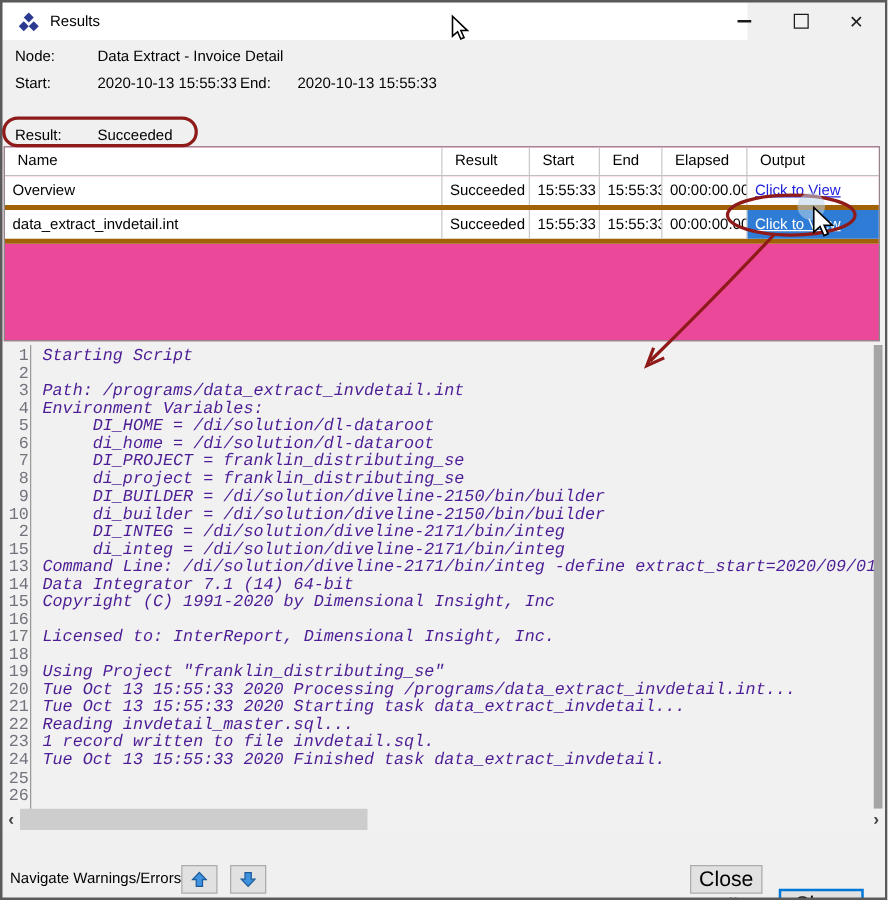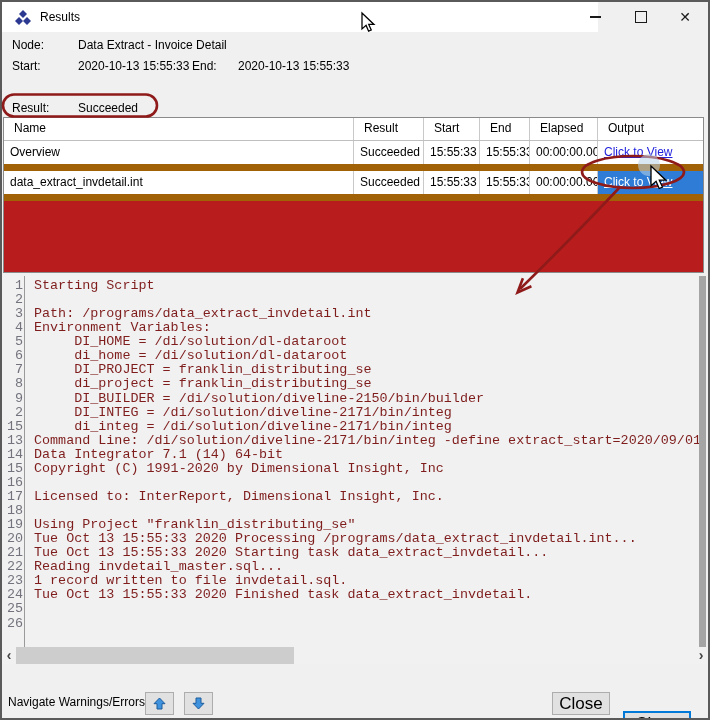--- a/index.html
+++ b/index.html
@@ -23,38 +23,38 @@
 
   
   .inf-label{position:absolute;left:12px;width:64px;height:15px;line-height:15px;}
   .inf-value{position:absolute;left:78px;height:15px;line-height:15px;}
   .end-label{position:absolute;left:192px;height:15px;line-height:15px;}
   .end-value{position:absolute;left:238px;height:15px;line-height:15px;}
   .row-node{top:38px;} .row-start{top:59px;} .row-elapsed{top:76px;margin-top:44px;} .row-result{top:101px;}
 
   
   .rtable{position:absolute;left:3px;top:117px;width:701px;height:156px;border:1px solid #8a8a8a;
-          background:#b91c1c;box-sizing:border-box;}
+          background:#ec4899;box-sizing:border-box;}
   .thead{display:flex;height:22px;background:#ffffff;border-bottom:1px solid #bfbfbf;}
   .thcell{line-height:21px;padding-left:10px;border-right:1px solid #c9c9c9;box-sizing:border-box;overflow:hidden;white-space:nowrap;}
-  .trow{display:flex;height:23px;background:#ffffff;border-bottom:7px solid #a16207;}
+  .trow{display:flex;height:23px;background:#ffffff;border-bottom:4px solid #a16207;}
   .tcell{line-height:22px;padding-left:6px;border-right:1px solid #c9c9c9;box-sizing:border-box;overflow:hidden;white-space:nowrap;}
   .col-name{width:350px;} .col-result{width:70px;} .col-start{width:56px;}
   .col-end{width:50px;} .col-elapsed{width:68px;} .col-output{flex:1;border-right:none;}
   .out-link{color:var(--link_blue,#2222dd);text-decoration:underline;cursor:pointer;}
   .tcell.selected{background:var(--selection_blue,#2e7cd6);}
   .tcell.selected .out-link{color:#ffffff;}
 
   
   .log{position:absolute;left:2px;top:276px;width:702px;height:371px;overflow:hidden;
        font-family:"Liberation Mono",monospace;font-size:13.4px;background:#f1f1f1;padding-top:3px;box-sizing:border-box;}
   .log-sep{position:absolute;left:24px;top:276px;width:1px;height:371px;background:#9a9a9a;z-index:2;}
   .log-line{display:flex;height:14.07px;line-height:14.05px;}
   .ln{width:21px;text-align:right;padding-right:3px;color:#73737e;flex:0 0 auto;}
-  .lt{padding-left:8px;white-space:pre;color:#7f1d1d;}
+  .lt{padding-left:8px;white-space:pre;color:#4c1d95;font-style:italic;}
   .right-strip{position:absolute;left:699px;top:276px;width:7px;height:371px;background:#a5a5a5;}
 
   
   .hscroll{position:absolute;left:2px;top:647px;width:706px;height:17px;background:#f1f1f1;}
   .sb-arrow{position:absolute;top:0;width:14px;height:17px;line-height:16px;text-align:center;
             color:#444;font-size:14px;font-weight:bold;}
   .sb-left{left:0;} .sb-right{right:0;}
   .sb-thumb{position:absolute;left:14px;top:0;width:278px;height:17px;background:#cdcdcd;}
 
   
@@ -163,20 +163,24 @@
     </div>
     <div class="log-line">
       <span class="ln">8</span>
       <span class="lt">     di_project = franklin_distributing_se</span>
     </div>
     <div class="log-line">
       <span class="ln">9</span>
       <span class="lt">     DI_BUILDER = /di/solution/diveline-2150/bin/builder</span>
     </div>
     <div class="log-line">
+      <span class="ln">10</span>
+      <span class="lt">     di_builder = /di/solution/diveline-2150/bin/builder</span>
+    </div>
+    <div class="log-line">
       <span class="ln">2</span>
       <span class="lt">     DI_INTEG = /di/solution/diveline-2171/bin/integ</span>
     </div>
     <div class="log-line">
       <span class="ln">15</span>
       <span class="lt">     di_integ = /di/solution/diveline-2171/bin/integ</span>
     </div>
     <div class="log-line">
       <span class="ln">13</span>
       <span class="lt">Command Line: /di/solution/diveline-2171/bin/integ -define extract_start=2020/09/01</span>

